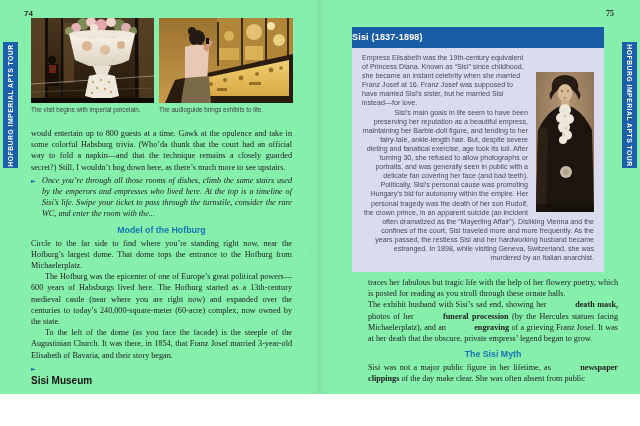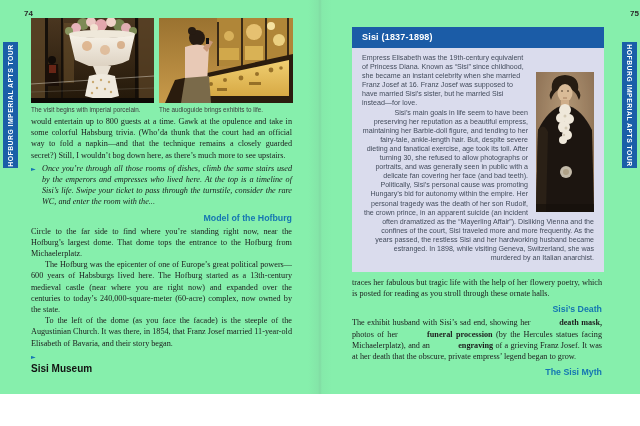--- a/index.html
+++ b/index.html
@@ -2,51 +2,51 @@
 <html><head>
 <meta charset="utf-8">
 <style>
   html,body{margin:0;padding:0;background:#ffffff;}
   #spread{position:relative;width:640px;height:394px;background:#86efac;overflow:hidden;
           font-family:"Liberation Sans",sans-serif;}
   .spine{position:absolute;left:308px;top:0;width:24px;height:426px;pointer-events:none;
          background:linear-gradient(90deg,rgba(0,0,0,0) 0%,rgba(100,100,110,0.07) 42%,rgba(100,100,110,0.14) 50%,rgba(100,100,110,0.04) 58%,rgba(0,0,0,0) 100%);}
   .pagenum{position:absolute;top:9px;font:bold 8px "Liberation Sans",sans-serif;color:#2a2a2a;}
   #pagenum-left{left:24px;}
-  #pagenum-right{left:630px;}
+  #pagenum-right{left:606px;font-family:Liberation Serif, serif;}
   .tab{position:absolute;width:15px;height:126px;top:42px;background:#1a5fa8;
        display:flex;align-items:center;justify-content:center;}
   #tab-left{left:3px;}
   #tab-right{left:622px;}
   .tab span{white-space:nowrap;color:#ffffff;font:bold 6.8px "Liberation Sans",sans-serif;letter-spacing:0.5px;}
   #tab-left span{transform:rotate(-90deg);}
   #tab-right span{transform:rotate(90deg);}
 
   
   #figures{position:absolute;left:31px;top:18px;display:flex;gap:5px;}
   figure{margin:0;padding:0;}
   figcaption{font:6.3px/8px "Liberation Sans",sans-serif;color:#3d3d3d;margin-top:3px;}
   figure svg{display:block;}
 
   
   .bodycol{position:absolute;font:8.2px/11.2px "Liberation Serif",serif;color:#1c1c1c;text-align:justify;}
-  #left-body{left:31px;top:116px;width:261px;}
-  #right-body{left:352px;top:277px;width:250px;}
+  #left-body{left:31px;top:128px;width:261px;}
+  #right-body{left:368px;top:277px;width:250px;}
   .bodycol p{margin:0;}
   .bodycol p.ind{text-indent:14px;}
   .bullet{position:relative;padding-left:11px;margin:2px 0 2px 0;font-style:italic;}
   .bullet .arr{position:absolute;left:0;top:0;font-style:normal;color:#1576b2;font-size:6px;line-height:11.2px;font-family:"DejaVu Sans",sans-serif;}
-  h3.blue{font:bold 8.8px/11px "Liberation Sans",sans-serif;color:#1576b2;margin:5px 0 2px 0;text-align:right;}
+  h3.blue{font:bold 8.8px/11px "Liberation Sans",sans-serif;color:#1576b2;margin:5px 0 2px 0;text-align:center;}
   h3.black{font:bold 10px/12px "Liberation Sans",sans-serif;color:#121212;margin:14px 0 2px 0;text-align:left;}
   .bodycol b{font-weight:bold;padding-left:26px;}
 
   
   #sisi-box{position:absolute;left:352px;top:27px;width:252px;}
   #sisi-box .hdr{background:#1b5ca7;color:#ffffff;font:bold 9px/21px "Liberation Sans",sans-serif;
-                 height:21px;padding-left:10px;letter-spacing:0.2px;}
+                 height:21px;letter-spacing:0.2px;}
   #sisi-box .bd{background:#dadced;padding:6px 10px 9px 10px;color:#434c5c;
                 font:7.1px/9.1px "Liberation Sans",sans-serif;overflow:hidden;}
   #sisi-box .bd p{margin:0;}
   #sisi-box .bd p.ind{text-indent:10px;text-align:right;}
   #portrait{float:right;width:58px;height:140px;margin:18px 0 2px 8px;}
   #portrait svg{display:block;}
 </style>
 </head>
 <body>
 
@@ -174,21 +174,21 @@
   </div>
 
   <div class="bodycol" id="left-body">
     <p>would entertain up to 800 guests at a time. Gawk at the opulence and take in some colorful Habsburg trivia. (Who’da thunk that the court had an official way to fold a napkin—and that the technique remains a closely guarded secret?) Still, I wouldn’t bog down here, as there’s much more to see upstairs.</p>
     <div class="bullet">
       <span class="arr">►</span><span>Once you’re through all those rooms of dishes, climb the same stairs used by the emperors and empresses who lived here. At the top is a timeline of Sisi’s life. Swipe your ticket to pass through the turnstile, consider the rare WC, and enter the room with the...</span>
     </div>
     <h3 class="blue">Model of the Hofburg</h3>
     <p>Circle to the far side to find where you’re standing right now, near the Hofburg’s largest dome. That dome tops the entrance to the Hofburg from Michaelerplatz.</p>
     <p class="ind">The Hofburg was the epicenter of one of Europe’s great political powers—600 years of Habsburgs lived here. The Hofburg started as a 13th-century medieval castle (near where you are right now) and expanded over the centuries to today’s 240,000-square-meter (60-acre) complex, now owned by the state.</p>
-    <p class="ind">To the left of the dome (as you face the facade) is the steeple of the Augustinian Church. It was there, in 1854, that Franz Josef married 11-year-old Elisabeth of Bavaria, and their story began.</p>
+    <p class="ind">To the left of the dome (as you face the facade) is the steeple of the Augustinian Church. It was there, in 1854, that Franz Josef married 3-year-old Elisabeth of Bavaria, and their story began.</p>
     <div class="bullet">
       <span class="arr">►</span>
     </div>
     <h3 class="black">Sisi Museum</h3>
   </div>
 
   <div class="pagenum" id="pagenum-right">75</div>
 
   <div class="tab" id="tab-right">
     <span>HOFBURG IMPERIAL APTS TOUR</span>
@@ -239,19 +239,19 @@
         </svg>
       </div>
       <p>Empress Elisabeth was the 19th-century equivalent of Princess Diana. Known as “Sisi” since childhood, she became an instant celebrity when she married Franz Josef at 16. Franz Josef was supposed to have married Sisi’s sister, but he married Sisi instead—for love.</p>
       <p class="ind">Sisi’s main goals in life seem to have been preserving her reputation as a beautiful empress, maintaining her Barbie-doll figure, and tending to her fairy-tale, ankle-length hair. But, despite severe dieting and fanatical exercise, age took its toll. After turning 30, she refused to allow photographs or portraits, and was generally seen in public with a delicate fan covering her face (and bad teeth).</p>
       <p class="ind">Politically, Sisi’s personal cause was promoting Hungary’s bid for autonomy within the empire. Her personal tragedy was the death of her son Rudolf, the crown prince, in an apparent suicide (an incident often dramatized as the “Mayerling Affair”). Disliking Vienna and the confines of the court, Sisi traveled more and more frequently. As the years passed, the restless Sisi and her hardworking husband became estranged. In 1898, while visiting Geneva, Switzerland, she was murdered by an Italian anarchist.</p>
     </div>
   </div>
 
   <div class="bodycol" id="right-body">
     <p>traces her fabulous but tragic life with the help of her flowery poetry, which is posted for reading as you stroll through these ornate halls.</p>
-    <h3 class="blue">Sisi’s Death</h3>
     <p><span>The exhibit husband with Sisi’s sad end, showing her </span><b>death mask,</b><span> photos of her </span><b>funeral procession</b><span> (by the Hercules statues facing Michaelerplatz), and an </span><b>engraving</b><span> of a grieving Franz Josef. It was at her death that the obscure, private empress’ legend began to grow.</span></p>
     <h3 class="blue">The Sisi Myth</h3>
+    <p><span>Sisi was not a major public figure in her lifetime, as </span><b>newspaper clippings</b><span> of the day make clear. She was often absent from public</span></p>
   </div>
 
   <div class="spine"></div>
 </div>
 
 </body></html>

